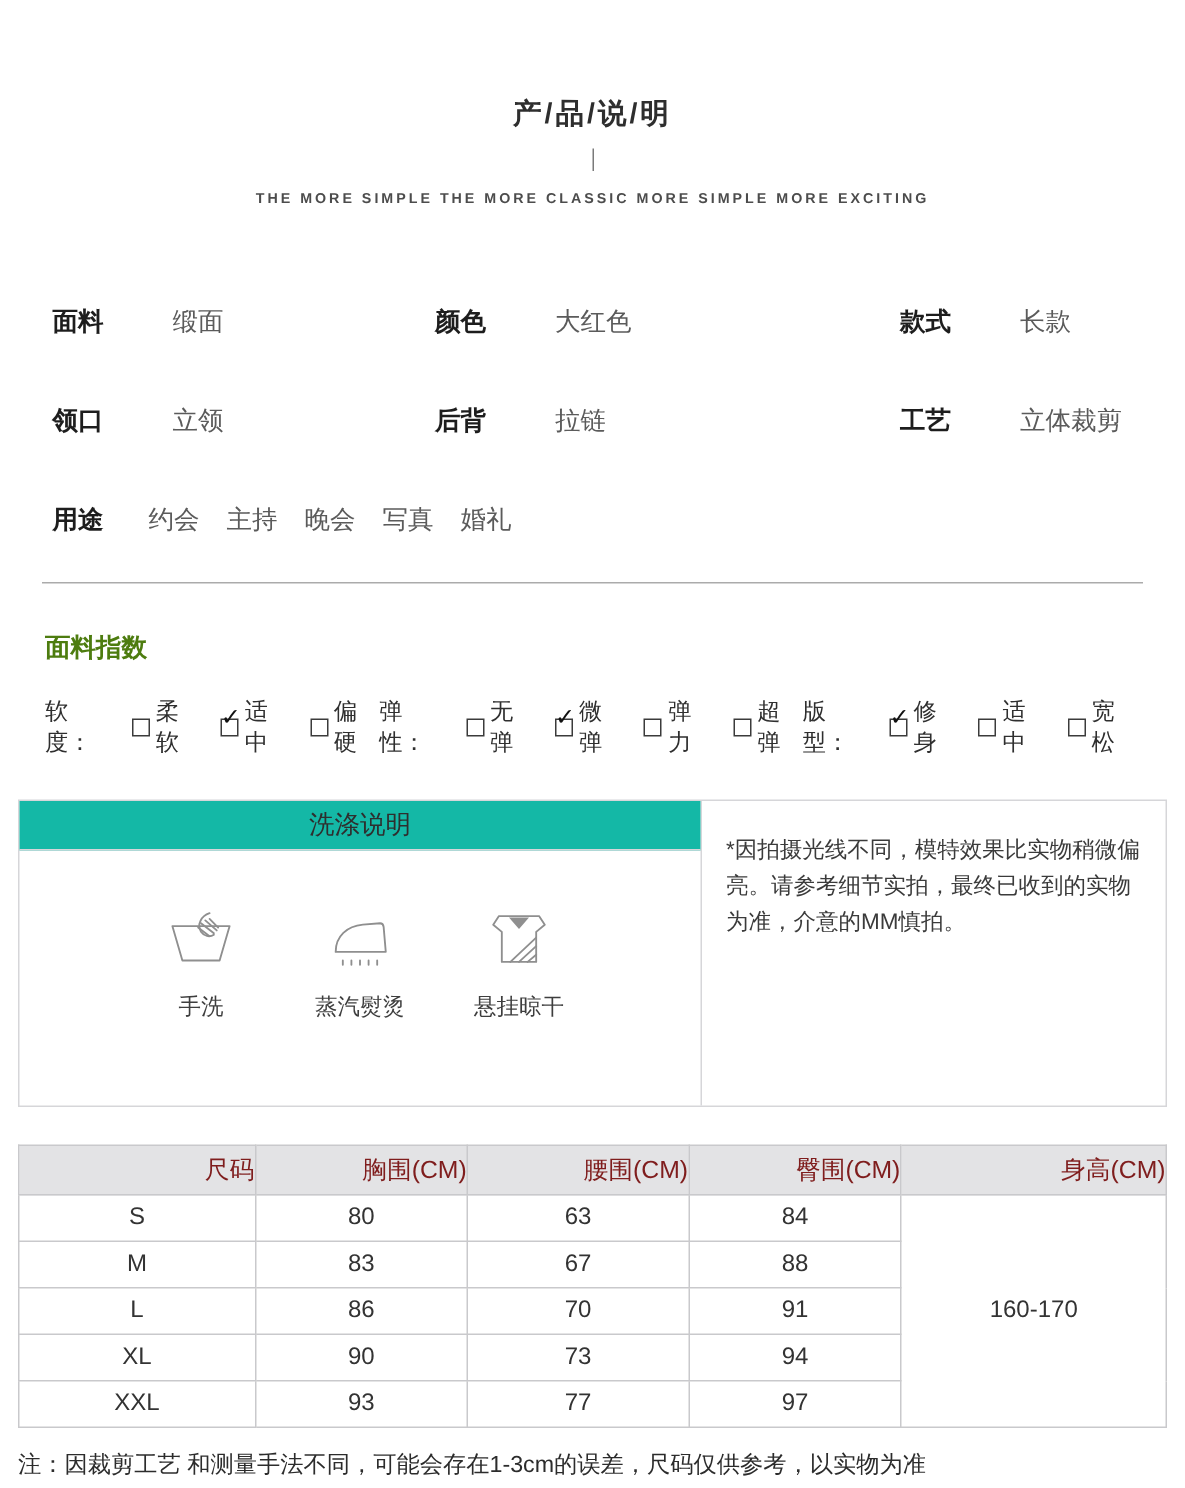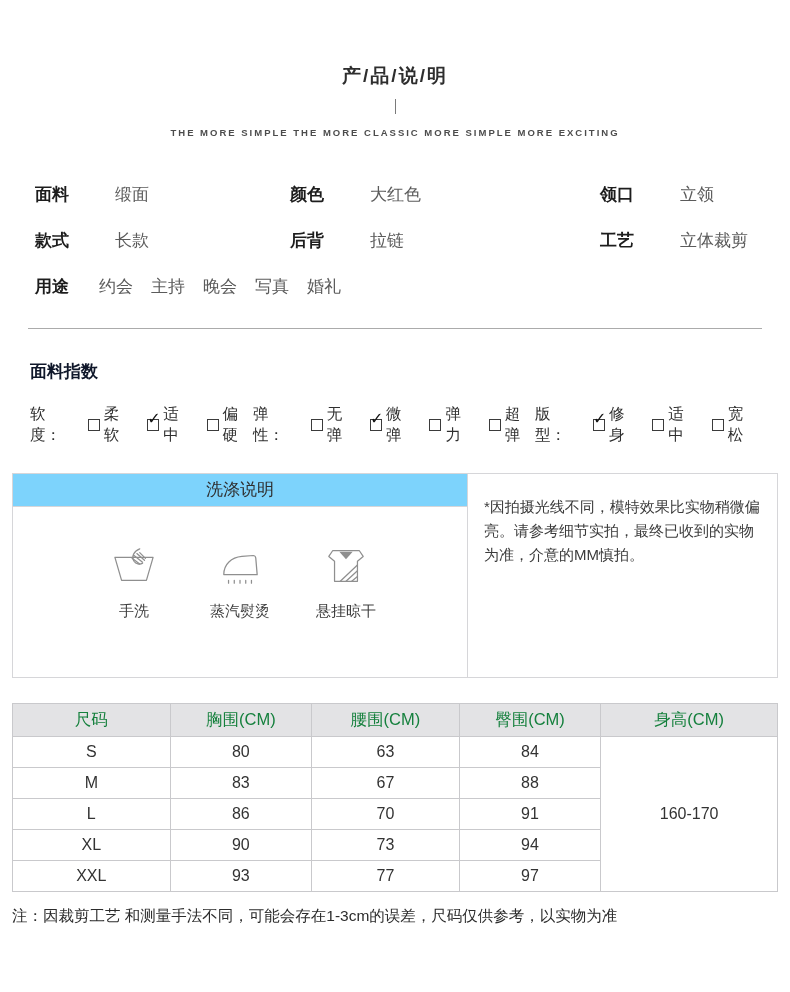--- a/index.html
+++ b/index.html
@@ -15,62 +15,62 @@
   .hdr { text-align:center; padding-top:46px; }
   .hdr-title { font-size:27px; font-weight:600; letter-spacing:2.5px; color:#3a3a3a; }
   .hdr-sub { margin-top:17px; font-size:19px; font-weight:700; letter-spacing:2px; color:#2e2e2e; }
   .hdr-vbar { width:1px; height:15px; background:#7a7a7a; margin:10px auto 0; }
   .hdr-tag { margin-top:13px; font-size:9.5px; font-weight:700; letter-spacing:2px; color:#4c4c4c; }
 
   
   .attrs { margin:45px 35px 0; }
   .attrs-grid { display:grid; grid-template-columns:255px 310px auto; row-gap:23px; }
   .attr-cell { font-size:17px; white-space:nowrap; }
-  .attr-label { font-weight:700; color:#1d1d1d; display:inline-block; min-width:38px; }
+  .attr-label { font-weight:700; color:#1d1d1d; display:inline-block; min-width:38px;margin-top:20px; }
   .attr-value { color:#5b5b5b; margin-left:42px; }
   .usage-row { margin-top:23px; font-size:17px; }
   .usage-vals { display:inline; }
   .usage-vals span { color:#5b5b5b; margin-left:18px; }
   .usage-vals span:first-child { margin-left:26px; }
 
   .divider { border:none; border-top:1px solid #ababab; margin:30px 28px 0; }
 
   
   .fabric { margin:31px 30px 0; }
-  .fabric-title { font-size:17px; font-weight:700; color:#0f172a; }
+  .fabric-title { font-size:17px; font-weight:700; color:#4d7c0f; }
   .fabric-row { margin-top:21px; display:flex; justify-content:space-between; align-items:center;
                 font-size:15.5px; color:#2f2f2f; padding-right:2px; }
   .fgroup { display:flex; align-items:flex-start; }
   .fgroup .glabel { margin-right:12px; }
   .fopt { display:inline-flex; align-items:center; margin-right:13px; }
   .fopt:last-child { margin-right:0; }
   .cb { position:relative; width:12px; height:12px; border:1px solid #3b3b3b;
         display:inline-block; margin-right:4px; flex:none; }
   .cb .tick { position:absolute; left:-1px; top:-9px; font-size:16px; font-weight:700;
               color:#111; line-height:1; }
 
   
   .panels { margin:27px 12px 0; display:flex; border:1px solid #d6d6d9; }
   .panel-left { width:455px; border-right:1px solid #d6d6d9; }
   .panel-right { flex:1; }
-  .panel-hd { height:33px; line-height:32px; background:#7dd3fc; text-align:center;
+  .panel-hd { height:33px; line-height:32px; background:#14b8a6; text-align:center;
               font-size:17px; color:#2e2e2e; border-bottom:1px solid #d6d6d9; }
   .wash-body { height:170px; padding-top:38px; }
   .wash-items { display:flex; justify-content:center; align-items:flex-end; gap:26px; }
   .wash-item { width:80px; text-align:center; }
   .wash-item svg { display:block; margin:0 auto; }
   .wash-label { margin-top:15px; font-size:15px; color:#3e3e3e; white-space:nowrap; }
   .tips-body { padding:21px 15px 0 16px; font-size:15px; line-height:1.6; color:#3b3b3b; }
   .tips-body p + p { margin-top:16px; }
 
   
   .sizes { margin:25px 12px 0; }
   table.size { width:100%; border-collapse:collapse; table-layout:fixed; }
   table.size th, table.size td { border:1px solid #c9c9cc; text-align:center; }
-  table.size th { background:#e3e3e5; height:33px; font-weight:400; font-size:16.5px; color:#15803d; }
+  table.size th { background:#e3e3e5; height:33px; font-weight:400; font-size:16.5px; color:#7f1d1d;text-align:right; }
   table.size td { height:31px; font-size:16px; color:#333; }
   .note { margin:14px 12px 0; font-size:15.5px; color:#2c2c2c; }
 
   svg .ln { fill:none; stroke:#8f8f8f; stroke-width:1.3; stroke-linecap:round; stroke-linejoin:round; }
   svg .fl { fill:#8f8f8f; stroke:none; }
 </style>
 </head>
 <body>
 
 <div class="page">
@@ -83,24 +83,24 @@
 
   <div class="attrs">
     <div class="attrs-grid">
       <div class="attr-cell">
         <span class="attr-label">面料</span><span class="attr-value">缎面</span>
       </div>
       <div class="attr-cell">
         <span class="attr-label">颜色</span><span class="attr-value">大红色</span>
       </div>
       <div class="attr-cell">
+        <span class="attr-label">款式</span><span class="attr-value">长款</span>
+      </div>
+      <div class="attr-cell">
         <span class="attr-label">领口</span><span class="attr-value">立领</span>
-      </div>
-      <div class="attr-cell">
-        <span class="attr-label">款式</span><span class="attr-value">长款</span>
       </div>
       <div class="attr-cell">
         <span class="attr-label">后背</span><span class="attr-value">拉链</span>
       </div>
       <div class="attr-cell">
         <span class="attr-label">工艺</span><span class="attr-value">立体裁剪</span>
       </div>
     </div>
     <div class="usage-row">
       <span class="attr-label">用途</span><span class="usage-vals" id="usage-values"><span>约会</span><span>主持</span><span>晚会</span><span>写真</span><span>婚礼</span></span>

